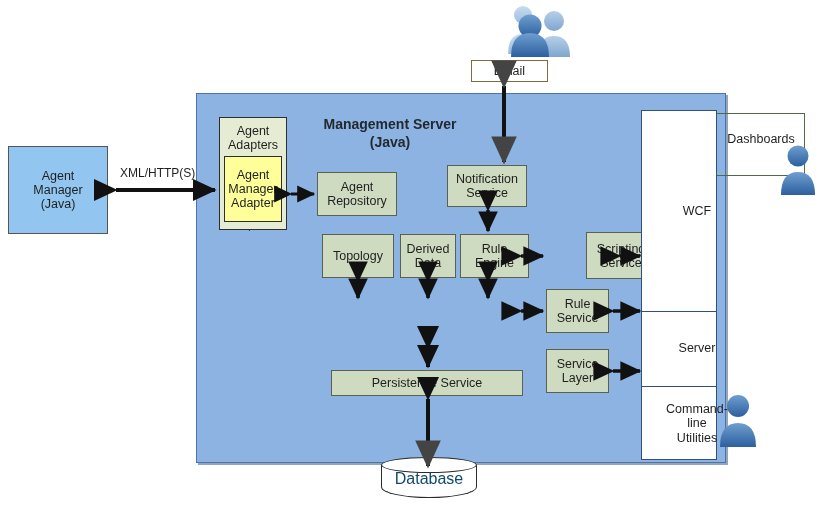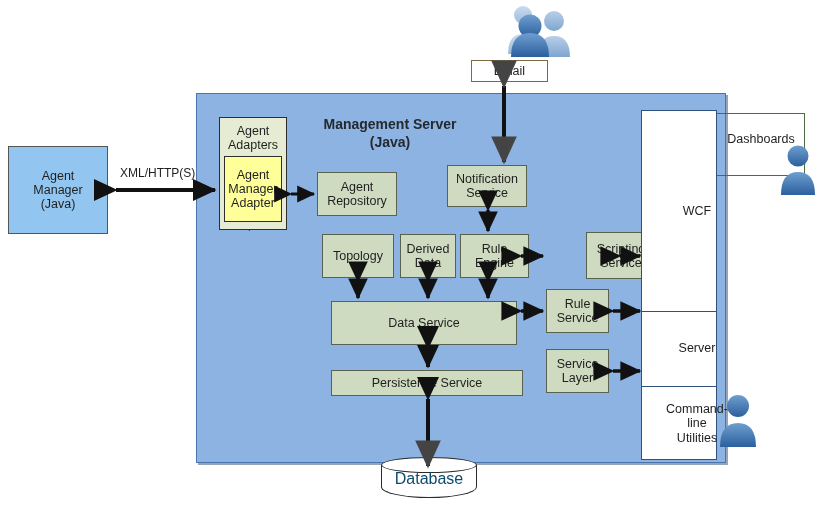--- a/index.html
+++ b/index.html
@@ -229,25 +229,20 @@
     </div>
   </div>
 
   <div class="node svc" style="left:546px; top:232px; width:70px; height:47px;margin-left:40px;">
     <div>
       <div>Scripting</div>
       <div>Service</div>
     </div>
   </div>
 
-  <div class="node svc" style="left:331px; top:301px; width:186px; height:44px;">
-    <div>
-      <div>Data Service</div>
-    </div>
-  </div>
 
   <div class="node svc" style="left:546px; top:289px; width:63px; height:44px;">
     <div>
       <div>Rule</div>
       <div>Service</div>
     </div>
   </div>
 
   <div class="node svc" style="left:546px; top:349px; width:63px; height:44px;">
     <div>

